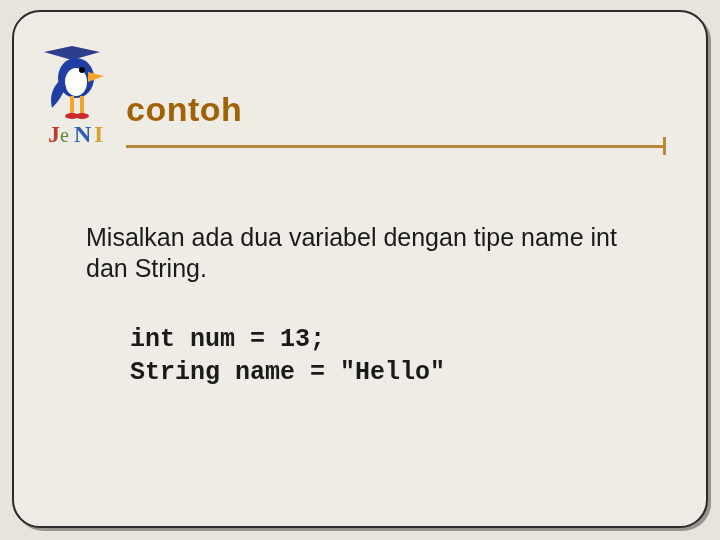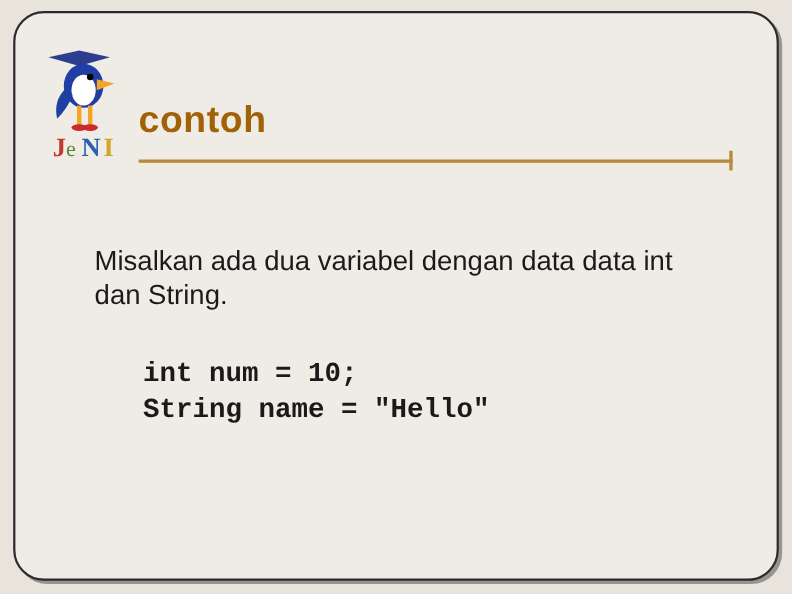--- a/index.html
+++ b/index.html
@@ -119,18 +119,18 @@
   </div>
 
   <div class="header">
     <div class="title">contoh</div>
     <div class="rule-wrap">
       <div class="rule-line"></div>
       <div class="rule-tick"></div>
     </div>
   </div>
 
-  <div class="body-text">Misalkan ada dua variabel dengan data data int dan String.</div>
+  <div class="body-text">Misalkan ada dua variabel dengan tipe name int dan String.</div>
 
-  <div class="code-block"><span>int num = 10;</span>
+  <div class="code-block"><span>int num = 13;</span>
 <span>String name = "Hello"</span></div>
 
 </div>
 
 </body></html>

